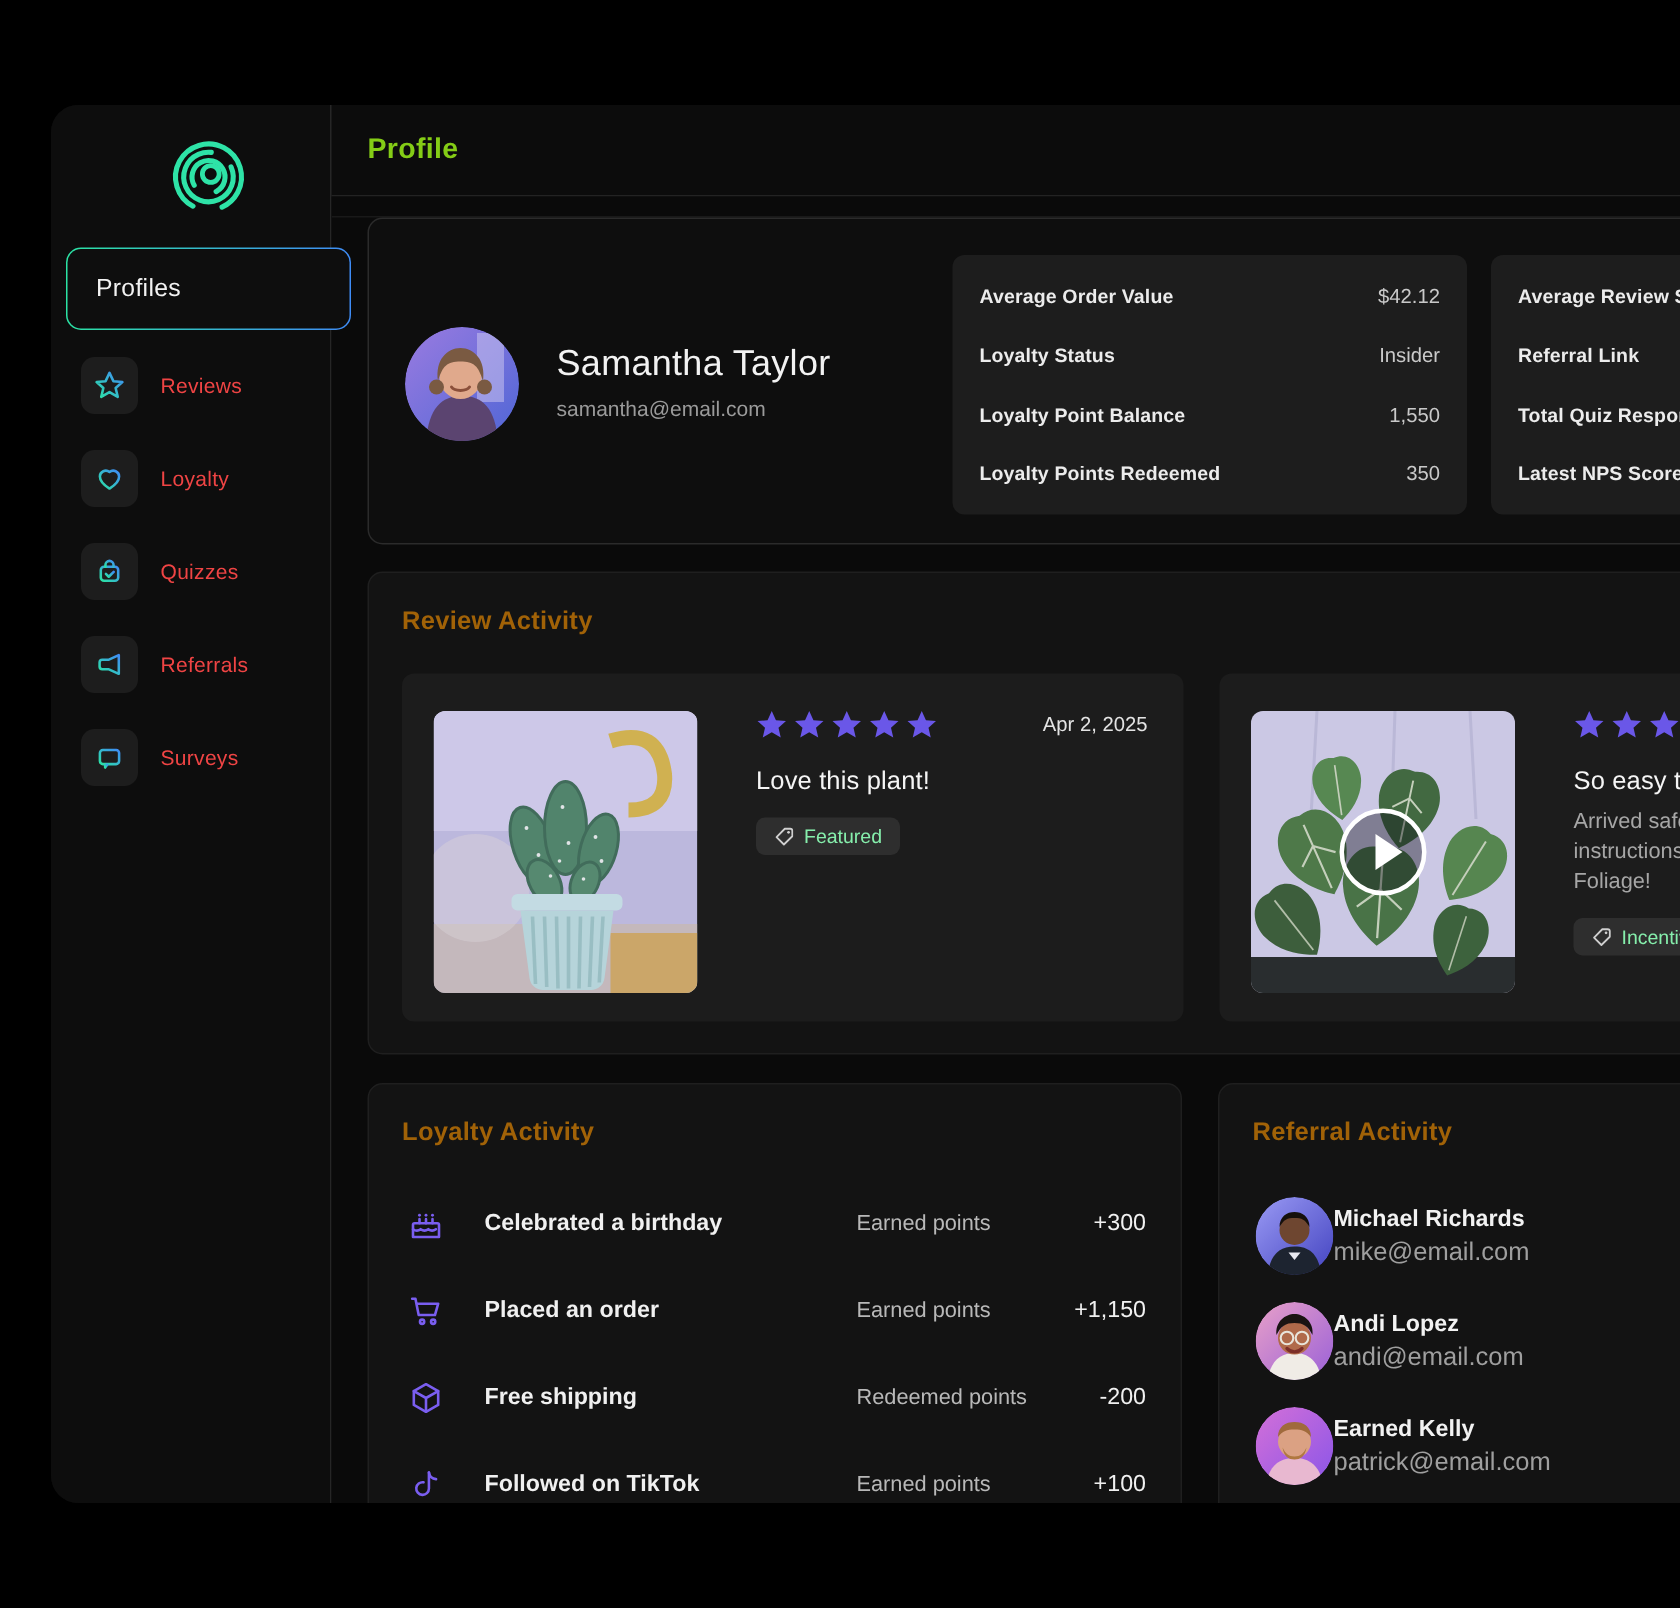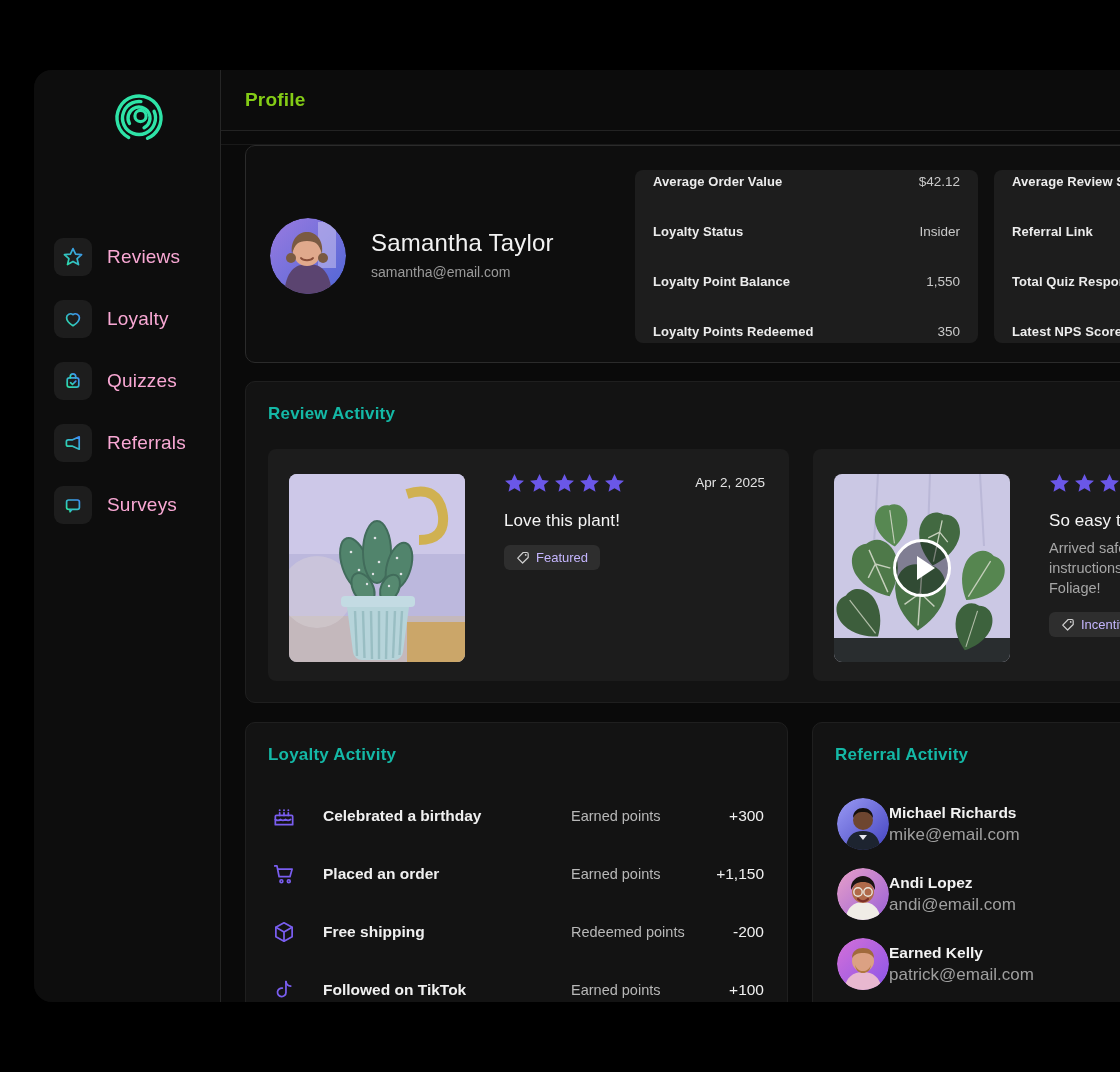--- a/index.html
+++ b/index.html
@@ -9,54 +9,54 @@
     border-radius:18px 0 0 18px;overflow:hidden;}
   
   .sidebar{position:absolute;left:0;top:0;width:187px;height:100%;background:#0d0d0d;border-right:1px solid #262626;}
   .logo{position:absolute;left:79px;top:22px;width:52px;height:52px;}
   .nav-selected{position:absolute;left:10px;top:95px;width:190px;height:55px;border-radius:10px;
     background:linear-gradient(90deg,#2be3a4,#3f8cf6);padding:1px;z-index:3;}
   .nav-selected .inner{width:100%;height:100%;border-radius:9px;background:#0e0e0e;display:flex;align-items:center;
     padding-left:19px;color:#f2f2f2;font-size:16.5px;font-weight:500;letter-spacing:.2px;}
   .nav-item{position:absolute;left:20px;height:38px;display:flex;align-items:center;cursor:pointer;}
   .nav-ic{width:38px;height:38px;border-radius:9px;background:#1d1d1d;display:flex;align-items:center;justify-content:center;}
-  .nav-label{margin-left:15px;color:#f9a8d4;font-size:19px;font-weight:400;letter-spacing:.2px;}
+  .nav-label{margin-left:15px;color:#ef4444;font-size:14px;font-weight:400;letter-spacing:.2px;}
   
   .main-header{position:absolute;left:187px;top:0;right:0;height:61px;border-bottom:1px solid #232323;
     display:flex;align-items:center;padding-left:24px;}
   .main-header h1{margin:0;font-size:19px;font-weight:600;color:#84cc16;letter-spacing:.2px;}
   .content{position:absolute;left:187px;top:61px;width:1169px;height:871px;overflow:hidden;background:#0a0a0a;}
   .subline{position:absolute;left:0;top:13px;width:100%;height:1px;background:#191919;}
   .section{position:absolute;background:#131313;border:1px solid #1f1f1f;border-radius:10px;}
-  .section-title{position:absolute;left:22px;top:22px;font-size:17px;font-weight:600;color:#14b8a6;letter-spacing:.2px;}
+  .section-title{position:absolute;left:22px;top:22px;font-size:17px;font-weight:600;color:#a16207;letter-spacing:.2px;}
   
   .profile-card{left:24px;top:14px;width:1120px;height:218px;background:#0e0e0e;border:1px solid #2b2b2b;}
   .avatar-lg{position:absolute;left:24px;top:72px;width:76px;height:76px;border-radius:50%;overflow:hidden;}
   .profile-name{position:absolute;left:125px;top:83px;font-size:24px;font-weight:400;color:#f2f2f2;letter-spacing:.2px;}
   .profile-email{position:absolute;left:125px;top:118px;font-size:14px;color:#9a9a9a;}
   .statbox{position:absolute;top:24px;height:173px;background:#1d1d1d;border-radius:8px;
-    display:flex;flex-direction:column;justify-content:space-between;padding:4px 18px;}
+    display:flex;flex-direction:column;justify-content:space-between;padding:20px 18px;}
   .statbox.one{left:389px;width:343px;}
   .statbox.two{left:748px;width:350px;}
   .stat-row{display:flex;justify-content:space-between;align-items:center;}
   .stat-label{font-size:13px;font-weight:600;color:#ececec;letter-spacing:.1px;}
   .stat-value{font-size:13.5px;color:#c9c9c9;margin-left:40px;}
   
   .review-section{left:24px;top:250px;width:1120px;height:322px;}
   .review-cards{position:absolute;left:22px;top:67px;display:flex;gap:24px;}
   .review-card{position:relative;width:521px;height:232px;background:#1c1c1c;border-radius:8px;cursor:pointer;}
   .review-img{position:absolute;left:21px;top:25px;width:176px;height:188px;border-radius:8px;overflow:hidden;}
   .review-col{position:absolute;left:236px;top:23px;width:261px;}
   .stars-row{display:flex;align-items:center;height:22px;}
   .stars-row svg{margin-right:4px;}
   .review-date{position:absolute;right:0;top:3px;font-size:13.5px;color:#e3e3e3;}
   .review-title{margin-top:17px;font-size:17px;font-weight:400;color:#f5f5f5;letter-spacing:.1px;}
   .review-body{margin-top:7px;font-size:14.5px;line-height:20px;color:#a6a6a6;white-space:pre-line;}
   .chip{display:inline-flex;align-items:center;gap:7px;margin-top:14px;padding:5px 12px;background:#2e2e2e;
-    border-radius:6px;font-size:13px;color:#c4b5fd;}
+    border-radius:6px;font-size:13px;color:#86efac;}
   .play-btn{position:absolute;left:50%;top:50%;width:58px;height:58px;margin:-29px 0 0 -29px;border:3px solid #fff;
     border-radius:50%;background:rgba(15,15,25,.4);cursor:pointer;}
   .play-btn:after{content:"";position:absolute;left:21px;top:14px;border-left:18px solid #fff;
     border-top:12px solid transparent;border-bottom:12px solid transparent;}
   
   .loyalty-section{left:24px;top:591px;width:543px;height:330px;}
   .loyalty-rows{position:absolute;left:0;top:64px;width:100%;}
   .loyalty-row{position:relative;height:58px;display:flex;align-items:center;padding:0 23px 0 25px;}
   .loyalty-ic{width:26px;height:26px;flex:none;}
   .loyalty-label{margin-left:26px;font-size:15.5px;font-weight:600;color:#f0f0f0;}
@@ -89,20 +89,25 @@
   <aside class="sidebar">
     <div class="logo">
       <svg width="52" height="52" viewBox="0 0 52 52" fill="none" stroke="#2ee3a7" stroke-width="3.4" stroke-linecap="round">
         <circle cx="26" cy="26" r="22" stroke-dasharray="118 30" transform="rotate(118 26 26)"></circle>
         <circle cx="26" cy="26" r="16.5" stroke-dasharray="86 18" transform="rotate(-24 26 26)"></circle>
         <circle cx="26" cy="26" r="11" stroke-dasharray="52 18" transform="rotate(150 26 26)"></circle>
         <circle cx="27.5" cy="24" r="5.6" stroke-width="3.2"></circle>
       </svg>
     </div>
 
+    <div class="nav-selected">
+      <div class="inner">
+          <span>Profiles</span>
+        </div>
+    </div>
 
     <div class="nav-item" style="top:168px">
       <span class="nav-ic">
         <svg width="20" height="20" viewBox="0 0 20 20" fill="none" stroke="url(#tb)" stroke-width="1.7" stroke-linejoin="round">
           <path d="M10 1.6l2.6 5.5 6 .6-4.5 4 1.4 5.9-5.5-3.2-5.5 3.2 1.4-5.9-4.5-4 6-.6z"></path>
         </svg>
       </span>
       <span class="nav-label">Reviews</span>
     </div>
 

